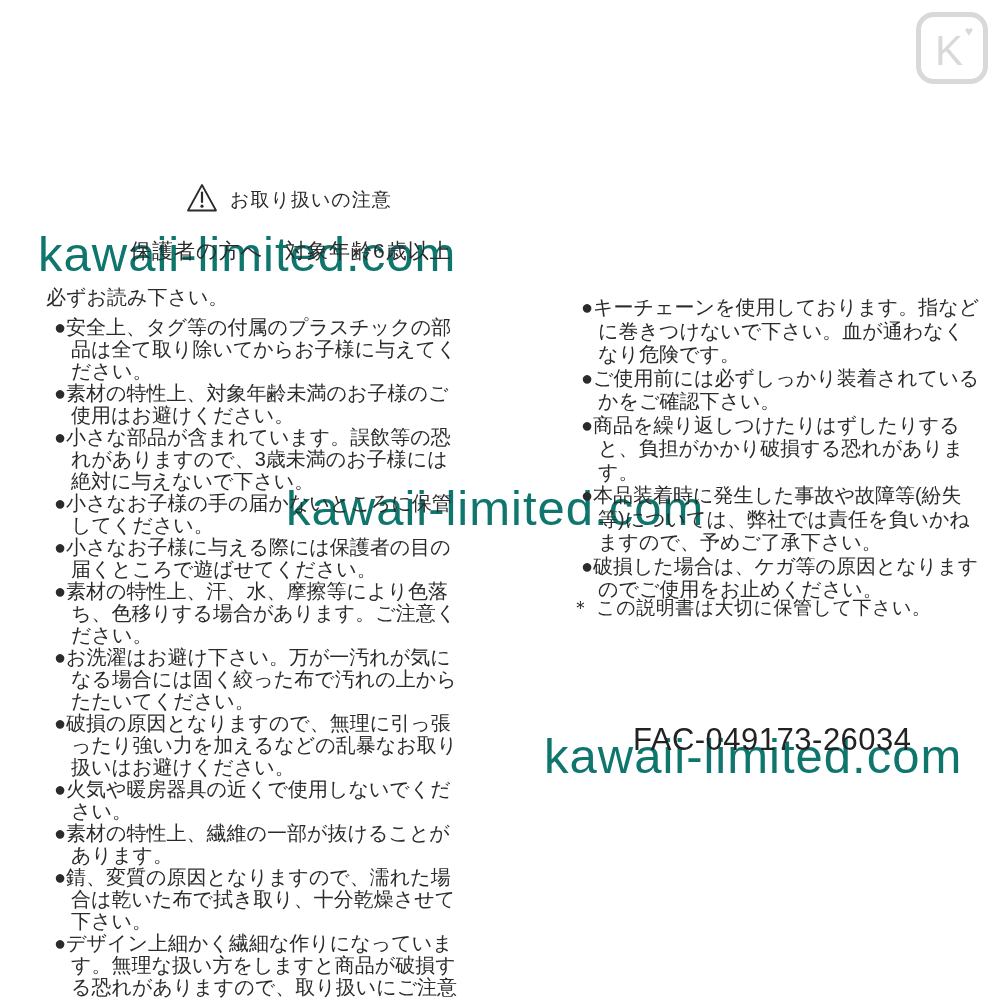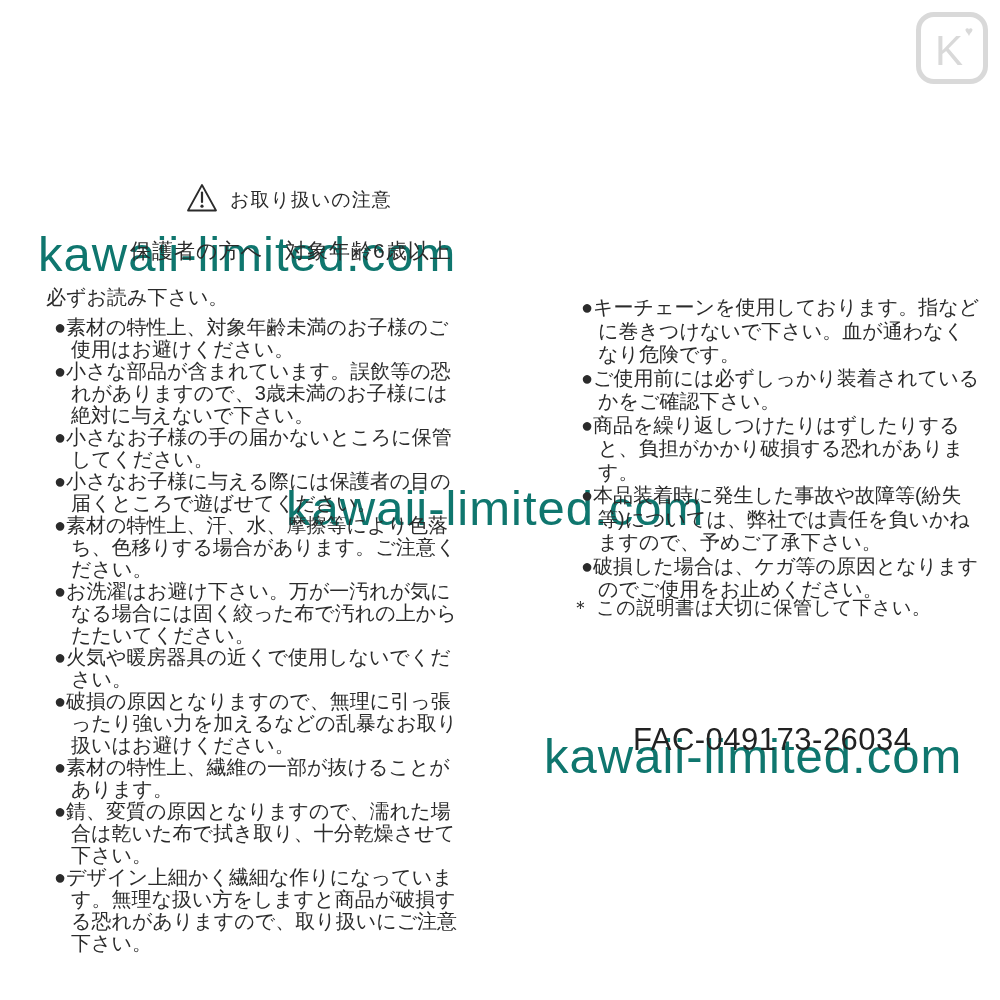--- a/index.html
+++ b/index.html
@@ -160,28 +160,29 @@
       </svg>
     </span>
     <span class="header-title">お取り扱いの注意</span>
   </div>
 
   <div class="subtitle">保護者の方へ　対象年齢6歳以上</div>
 
   <div class="col col-left">
     <div class="intro-line">必ずお読み下さい。</div>
     <ul class="precaution-list">
+        <li>●安全上、タグ等の付属のプラスチックの部品は全て取り除いてからお子様に与えてください。</li>
         <li>●素材の特性上、対象年齢未満のお子様のご使用はお避けください。</li>
         <li>●小さな部品が含まれています。誤飲等の恐れがありますので、3歳未満のお子様には絶対に与えないで下さい。</li>
         <li>●小さなお子様の手の届かないところに保管してください。</li>
         <li>●小さなお子様に与える際には保護者の目の届くところで遊ばせてください。</li>
         <li>●素材の特性上、汗、水、摩擦等により色落ち、色移りする場合があります。ご注意ください。</li>
         <li>●お洗濯はお避け下さい。万が一汚れが気になる場合には固く絞った布で汚れの上からたたいてください。</li>
+        <li>●破損の原因となりますので、無理に引っ張ったり強い力を加えるなどの乱暴なお取り扱いはお避けください。</li>
         <li>●火気や暖房器具の近くで使用しないでください。</li>
-        <li>●破損の原因となりますので、無理に引っ張ったり強い力を加えるなどの乱暴なお取り扱いはお避けください。</li>
         <li>●素材の特性上、繊維の一部が抜けることがあります。</li>
         <li>●錆、変質の原因となりますので、濡れた場合は乾いた布で拭き取り、十分乾燥させて下さい。</li>
         <li>●デザイン上細かく繊細な作りになっています。無理な扱い方をしますと商品が破損する恐れがありますので、取り扱いにご注意下さい。</li>
       </ul>
   </div>
 
   <div class="col col-right">
     <ul class="precaution-list">
         <li>●キーチェーンを使用しております。指などに巻きつけないで下さい。血が通わなくなり危険です。</li>
         <li>●ご使用前には必ずしっかり装着されているかをご確認下さい。</li>

